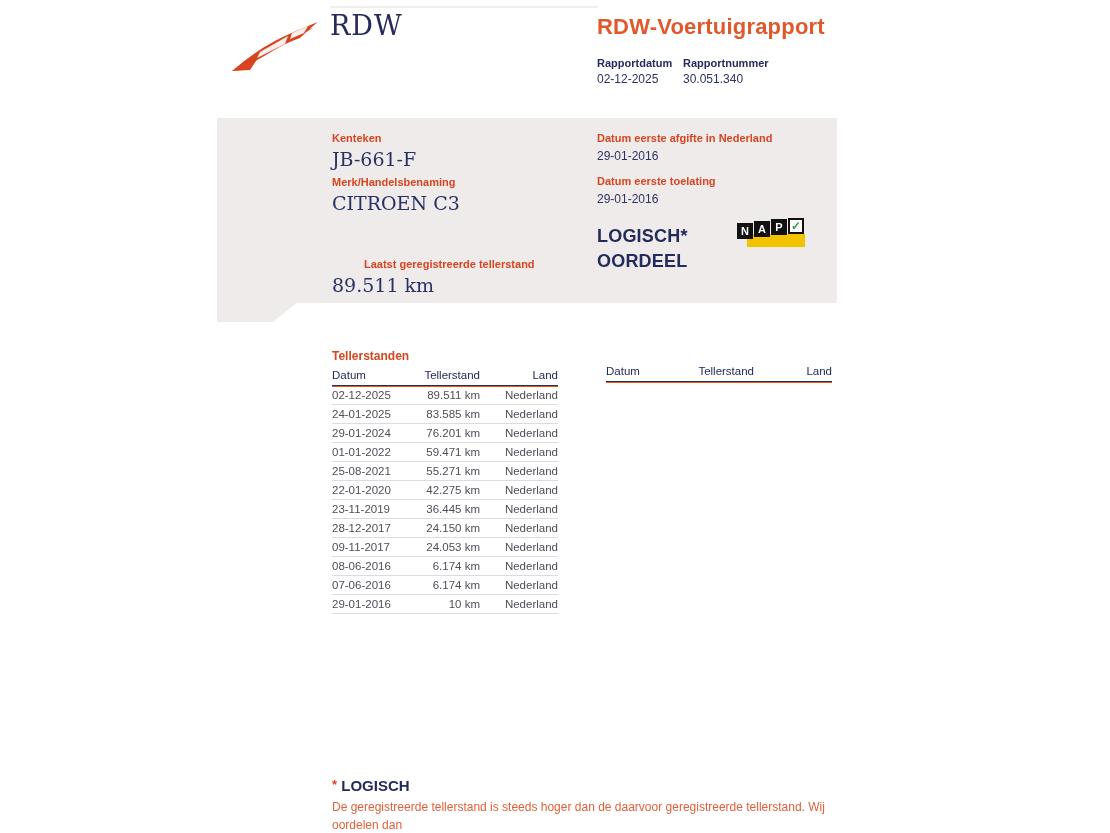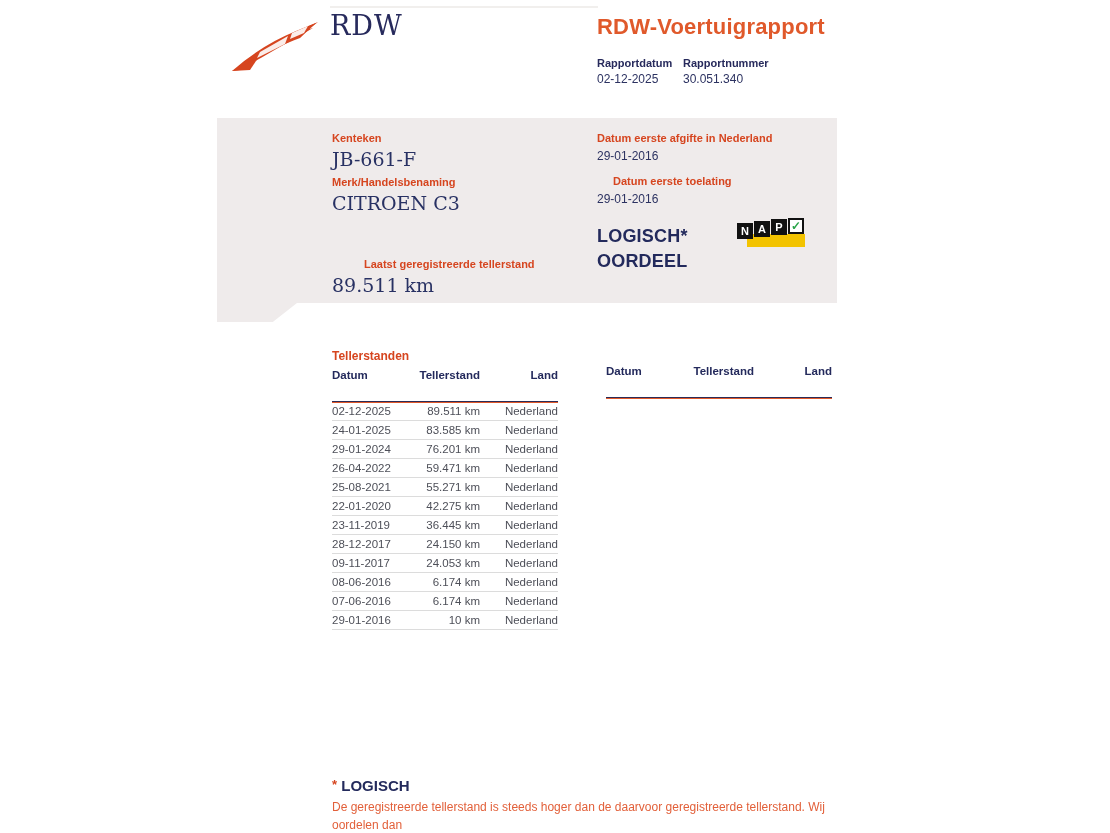--- a/index.html
+++ b/index.html
@@ -28,21 +28,21 @@
   
   .nap { left:520px; top:100px; width:75px; height:34px; }
   .nap .bar { position:absolute; left:10px; top:16px; width:58px; height:13px; background:#f3c300; }
   .nap .tile { position:absolute; width:16px; height:16px; background:#111111; color:#ffffff;
                font-size:11px; font-weight:bold; text-align:center; line-height:16px; }
   .nap .tile.check { background:#ffffff; border:2px solid #111111; color:#27a347; line-height:12px; font-size:12px; }
 
   
   .section-title { font-size:12px; font-weight:bold; color:#d6451f; }
   table.meter { border-collapse:collapse; width:226px; table-layout:fixed; }
-  table.meter th { font-size:11.5px; font-weight:bold; color:#242a5c; text-align:left; padding:2px 0 20px 0;
+  table.meter th { font-size:11.5px; font-weight:normal; color:#242a5c; text-align:left; padding:2px 0 4px 0;
                    border-bottom:1px solid #2b2b56; box-shadow:0 1px 0 #e0592b; }
   table.meter th.num, table.meter td.num { text-align:right; }
   table.meter td { font-size:11.5px; color:#4d4f58; padding:3px 0 3px 0; border-bottom:1px solid #dcdcdc; height:15px; }
   col.c1 { width:85px; } col.c2 { width:63px; } col.c3 { width:78px; }
 
   
   .foot-title { font-size:15px; font-weight:bold; color:#232a5c; }
   .foot-star { color:#d6451f; font-weight:bold; font-size:13px; vertical-align:2px; }
   .foot-text { font-size:12px; color:#e2603a; line-height:17.5px; width:520px; }
 </style>
@@ -73,21 +73,21 @@
   <div class="abs panel">
     <div class="abs lbl" style="left:115px; top:14px;">Kenteken</div>
     <div class="abs big-val" style="left:115px; top:30px;">JB-661-F</div>
     <div class="abs lbl" style="left:115px; top:58px;">Merk/Handelsbenaming</div>
     <div class="abs big-val" style="left:115px; top:74px;">CITROEN C3</div>
     <div class="abs lbl" style="left:115px; top:140px;padding-left:32px;">Laatst geregistreerde tellerstand</div>
     <div class="abs big-val" style="left:115px; top:156px;">89.511 km</div>
 
     <div class="abs lbl" style="left:380px; top:14px;">Datum eerste afgifte in Nederland</div>
     <div class="abs sm-val" style="left:380px; top:31px;">29-01-2016</div>
-    <div class="abs lbl" style="left:396px; top:57px;">Datum eerste toelating</div>
+    <div class="abs lbl" style="left:380px; top:57px;">Datum eerste toelating</div>
     <div class="abs sm-val" style="left:380px; top:74px;">29-01-2016</div>
 
     <div class="abs oordeel" style="left:380px; top:108px;">LOGISCH*</div>
     <div class="abs oordeel" style="left:380px; top:133px;">OORDEEL</div>
 
     <div class="abs nap">
       <div class="bar"></div>
       <div class="tile" style="left:0px; top:5px;">N</div>
       <div class="tile" style="left:17px; top:3px;">A</div>
       <div class="tile" style="left:34px; top:1px;">P</div>
@@ -120,21 +120,21 @@
             <td>24-01-2025</td>
             <td class="num">83.585 km</td>
             <td class="num">Nederland</td>
           </tr>
           <tr>
             <td>29-01-2024</td>
             <td class="num">76.201 km</td>
             <td class="num">Nederland</td>
           </tr>
           <tr>
-            <td>26-04-2022</td>
+            <td>01-01-2022</td>
             <td class="num">59.471 km</td>
             <td class="num">Nederland</td>
           </tr>
           <tr>
             <td>25-08-2021</td>
             <td class="num">55.271 km</td>
             <td class="num">Nederland</td>
           </tr>
           <tr>
             <td>22-01-2020</td>

